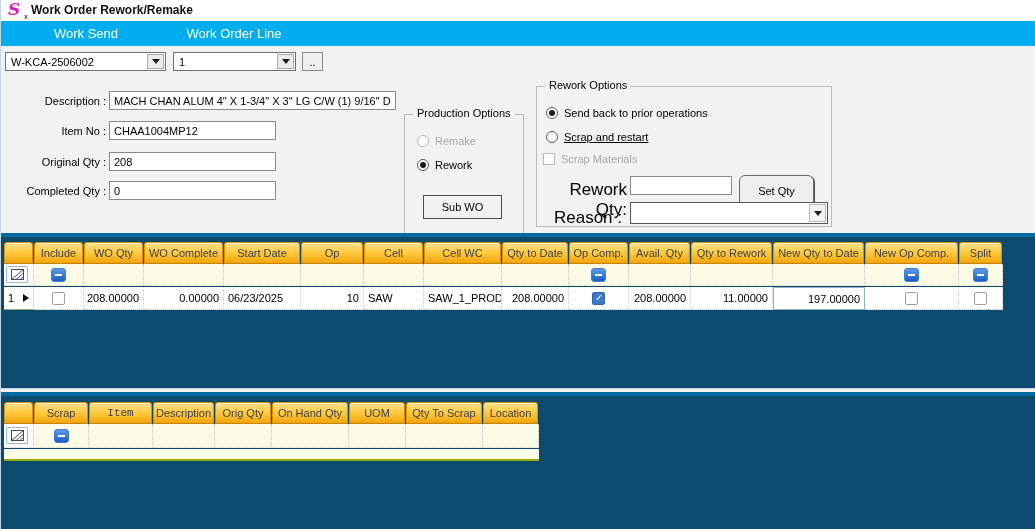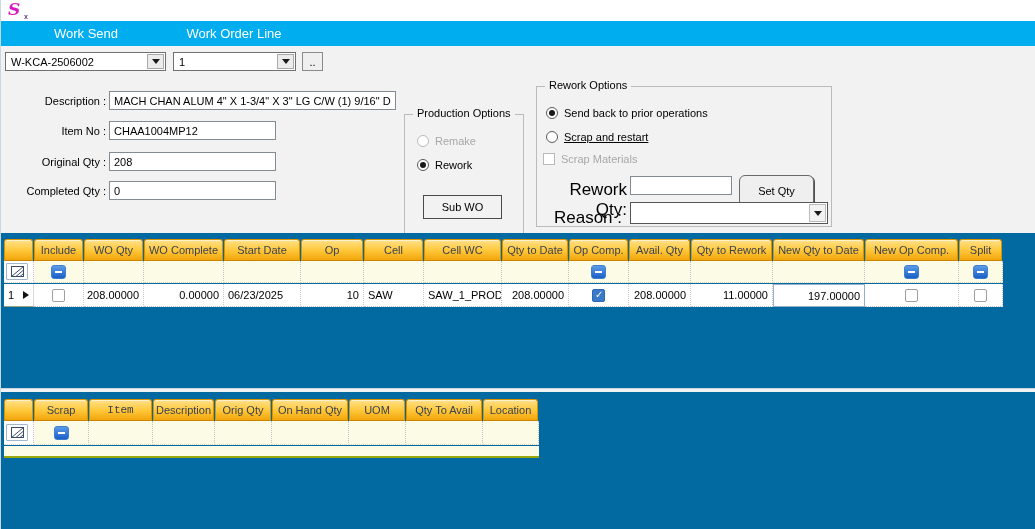--- a/index.html
+++ b/index.html
@@ -32,21 +32,21 @@
   .gtitle { position:absolute; top:-8px; left:8px; background:#F2F2F2; padding:0 4px; font-size:11px; color:#000; white-space:nowrap; }
   .radio { position:absolute; width:12px; height:12px; border-radius:50%; border:1px solid #5A5A5A; background:#fff; box-sizing:border-box; }
   .radio.checked::after { content:''; position:absolute; left:2px; top:2px; width:6px; height:6px; border-radius:50%; background:#1a1a1a; }
   .radio.dis { border-color:#B9B9B9; }
   .chkbox { position:absolute; width:12px; height:12px; border:1px solid #B9B9B9; background:#fff; box-sizing:border-box; }
   .optlabel { position:absolute; font-size:11px; line-height:12px; color:#000; white-space:nowrap; }
   .dislabel { color:#A8A8A8; }
   .rlabel { position:absolute; text-align:right; font-size:17px; color:#000; }
 
   
-  .gridpanel { position:absolute; left:0; width:1035px; background:#0369a1; border-top:1px solid #0369a1; box-sizing:border-box; }
+  .gridpanel { position:absolute; left:0; width:1035px; background:#0c4a6e; border-top:4px solid #0369a1; box-sizing:border-box; }
   .gridpanel.bb { border-bottom:1px solid #C7D8E4; }
   .grow { position:absolute; left:3px; display:flex; height:22px; }
   .hc { background:linear-gradient(to bottom, #FFE08C 0%, #FFC93C 50%, #F2A50C 100%); border:1px solid #D99200; border-bottom-color:#C78400; border-radius:3px 3px 0 0; box-shadow:inset 0 1px 0 rgba(255,255,255,0.55); color:#3A4154; font-size:11px; display:flex; align-items:center; justify-content:center; box-sizing:border-box; margin-right:1px; white-space:nowrap; overflow:hidden; }
   .fc { background:#FCFBE5; border-right:1px dotted #C2C2C2; border-bottom:1px dotted #D8D8C8; box-sizing:border-box; display:flex; align-items:center; justify-content:center; }
   .fc.rhcell { background:#fff; justify-content:flex-start; padding-left:2px; }
   .dc { background:#fff; border-right:1px dotted #C8C8C8; border-bottom:1px dotted #BFBFBF; box-sizing:border-box; font-size:11px; color:#000; display:flex; align-items:center; padding:0 4px; white-space:nowrap; overflow:hidden; }
   .dc.num { justify-content:flex-end; }
   .dc.ctr { justify-content:center; }
   .dc.active { border:1px solid #94AECB; }
   .rh { background:#fff; border-right:1px solid #DADADA; border-bottom:1px solid #9AA478; box-sizing:border-box; font-size:11px; display:flex; align-items:center; justify-content:space-between; padding:0 4px; }
@@ -62,20 +62,21 @@
 </head>
 <body>
 
 <div id="win">
 
   <div class="titlebar">
     <div class="appicon">
       <span class="s">S</span>
       <span class="sub">x</span>
     </div>
+    <div class="wintitle">Work Order Rework/Remake</div>
   </div>
 
   <div class="cyanbar">
     <div class="cyanlabel" style="left:15px;width:140px;">Work Send</div>
     <div class="cyanlabel" style="left:163px;width:140px;">Work Order Line</div>
   </div>
 
   <div class="combo" style="left:4px;top:52px;width:161px;height:19px;">
     <span class="val">W-KCA-2506002</span>
     <span class="arrowbtn">
@@ -219,21 +220,21 @@
   <div class="gridpanel" style="top:392px;height:137px;">
 
     <div class="grow" style="top:6px;">
       <div class="hc" style="width:29px;"></div>
       <div class="hc" style="width:54px;">Scrap</div>
       <div class="hc" style="width:63px;font-family:Liberation Mono, monospace;">Item</div>
       <div class="hc" style="width:61px;">Description</div>
       <div class="hc" style="width:56px;">Orig Qty</div>
       <div class="hc" style="width:76px;">On Hand Qty</div>
       <div class="hc" style="width:56px;">UOM</div>
-      <div class="hc" style="width:76px;">Qty To Avail</div>
+      <div class="hc" style="width:76px;">Qty To Scrap</div>
       <div class="hc" style="width:55px;">Location</div>
     </div>
 
     <div class="grow" style="top:28px;height:24px;">
       <div class="fc rhcell" style="width:30px;">
         <span class="fbtn">
           <svg width="13" height="11" viewBox="0 0 13 11">
             <rect x="0.5" y="0.5" width="12" height="10" fill="#FFFFFF" stroke="#3A4A6B"></rect>
             <line x1="0.5" y1="10.5" x2="12.5" y2="0.5" stroke="#3A4A6B"></line>
             <line x1="5" y1="10.5" x2="12.5" y2="4" stroke="#3A4A6B"></line>

